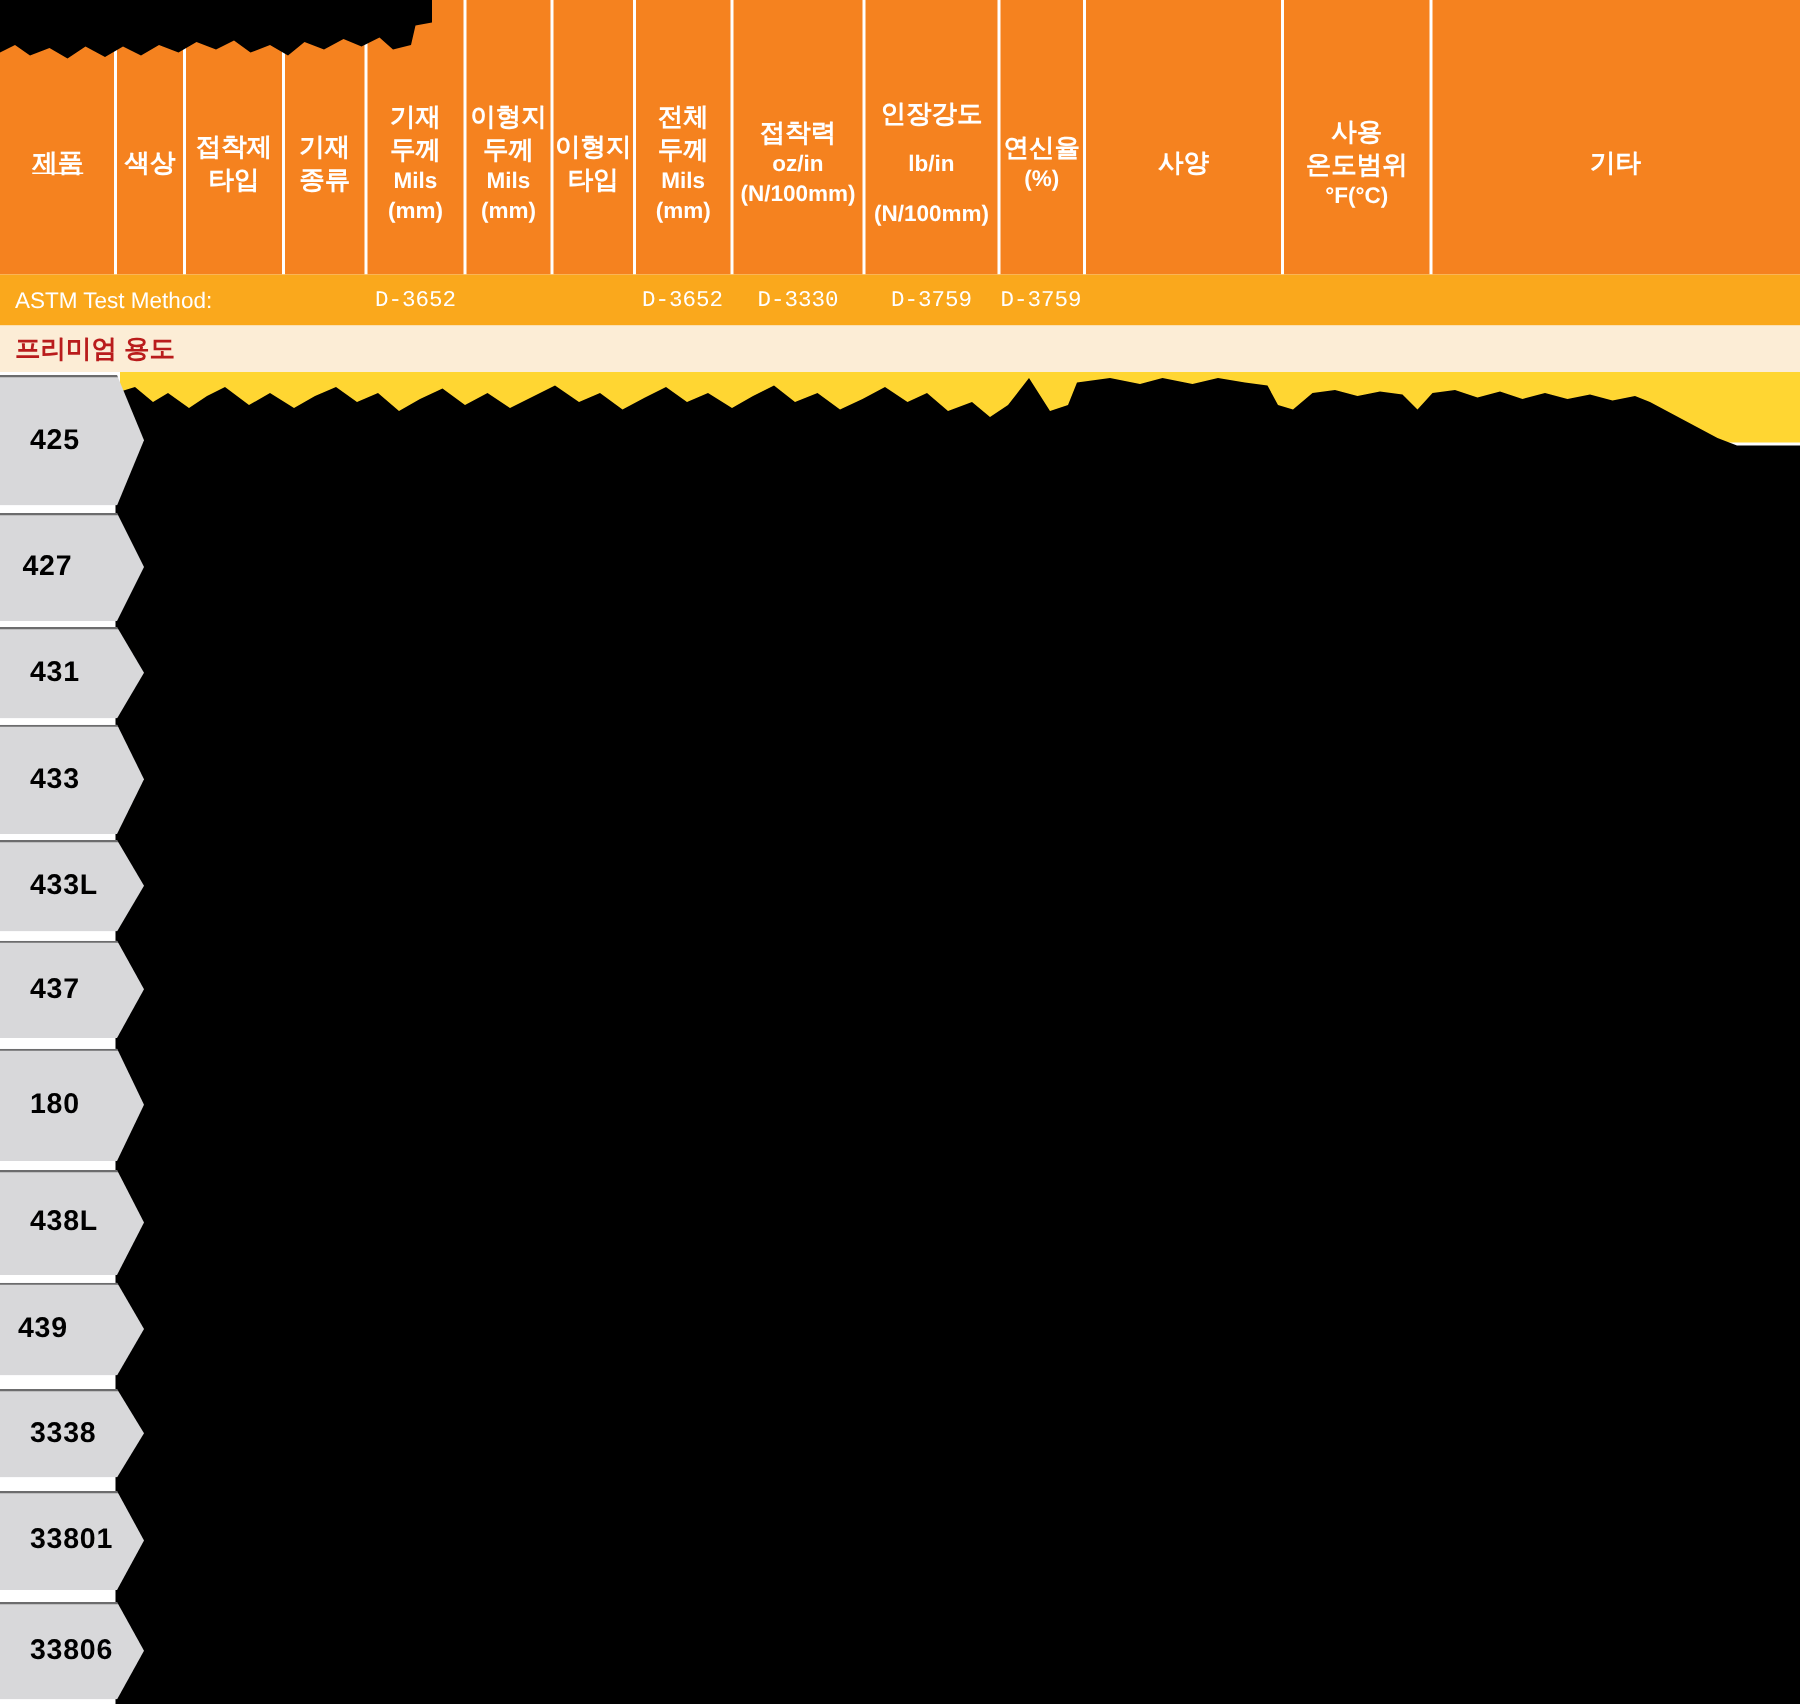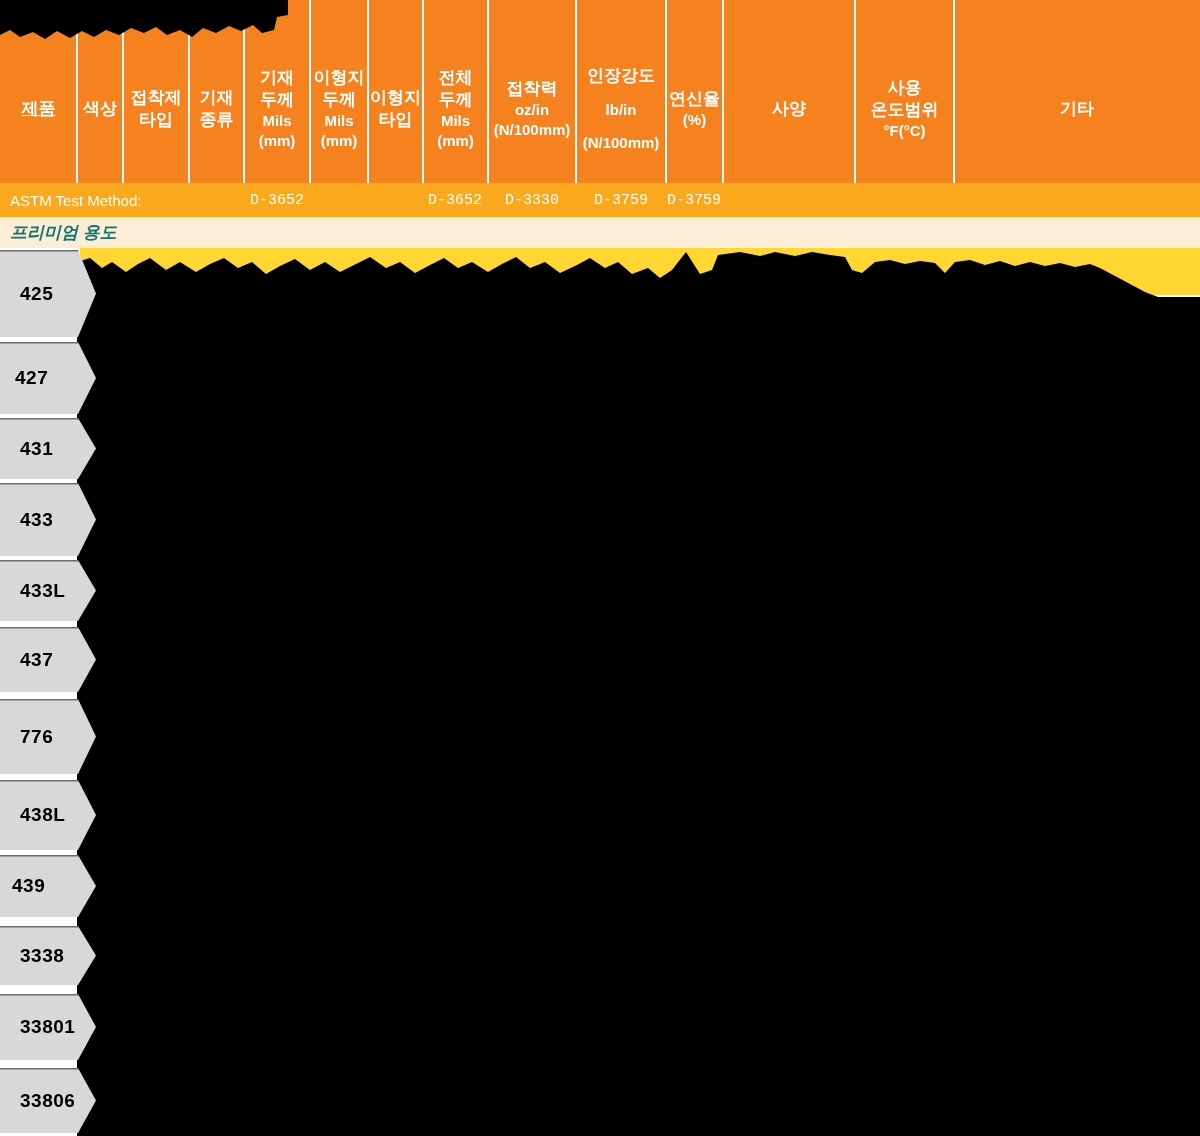--- a/index.html
+++ b/index.html
@@ -16,21 +16,21 @@
   }
   .hline{font-size:17px;line-height:22px;white-space:nowrap;}
   .hline.sub{font-size:15px;line-height:20px;}
   .hsep{position:absolute;top:0;width:2px;height:183px;background:#ffffff;}
   
   .astm{position:absolute;left:0;top:183px;width:1200px;height:34px;background:#FAA81C;color:#ffffff;}
   .astm-label{position:absolute;left:10px;top:0;height:34px;display:flex;align-items:center;font-size:15px;}
   .astm-val{position:absolute;top:0;height:34px;width:100px;display:flex;align-items:center;justify-content:center;font-size:15px;font-family:Liberation Mono, monospace;}
   
   .section{position:absolute;left:0;top:217px;width:1200px;height:31px;background:#FCEDD6;}
-  .section-label{position:absolute;left:10px;top:0;height:31px;display:flex;align-items:center;font-size:17px;font-weight:bold;color:#0f766e;font-style:italic;}
+  .section-label{position:absolute;left:10px;top:0;height:31px;display:flex;align-items:center;font-size:17px;font-weight:bold;color:#b91c1c;}
   
   .band{position:absolute;left:80px;top:248px;width:1120px;height:47px;background:#FFD632;}
   
   .body-redaction{position:absolute;left:0;top:0;width:1200px;height:1136px;pointer-events:none;}
   .title-redaction{position:absolute;left:0;top:0;width:300px;height:50px;pointer-events:none;}
   
   .prow{
     position:absolute;left:0;width:96px;background:#D8D8DA;
     clip-path:polygon(0 0,81.25% 0,100% 50%,81.25% 100%,0 100%);
     box-shadow:inset 0 1.5px 0 rgba(0,0,0,0.5);
@@ -160,21 +160,21 @@
   <div class="prow" style="top:483px;height:73px;">
       <span>433</span>
     </div>
   <div class="prow" style="top:560px;height:61px;">
       <span>433L</span>
     </div>
   <div class="prow" style="top:627px;height:65px;">
       <span>437</span>
     </div>
   <div class="prow" style="top:699px;height:75px;">
-      <span>776</span>
+      <span>180</span>
     </div>
   <div class="prow" style="top:780px;height:70px;">
       <span>438L</span>
     </div>
   <div class="prow" style="top:855px;height:62px;padding-left:12px;">
       <span>439</span>
     </div>
   <div class="prow" style="top:926px;height:59px;">
       <span>3338</span>
     </div>

